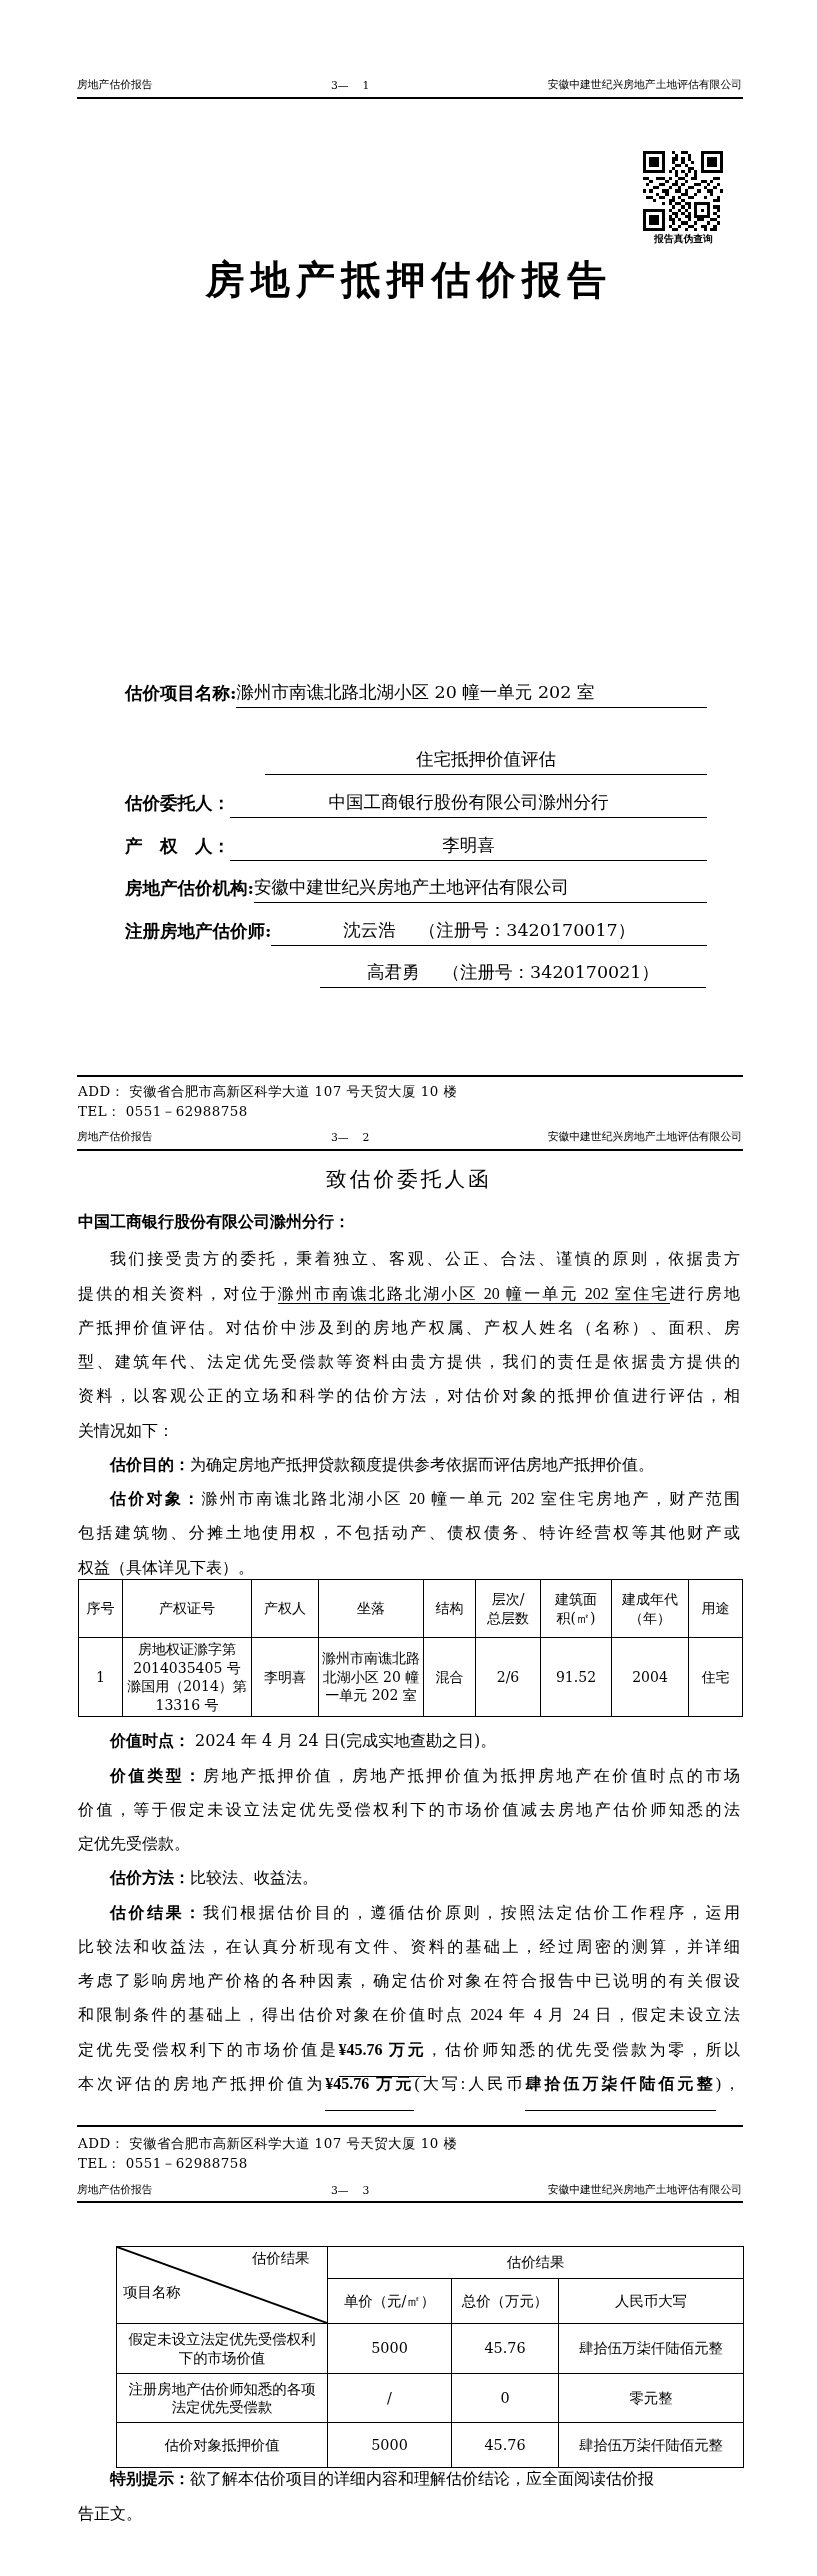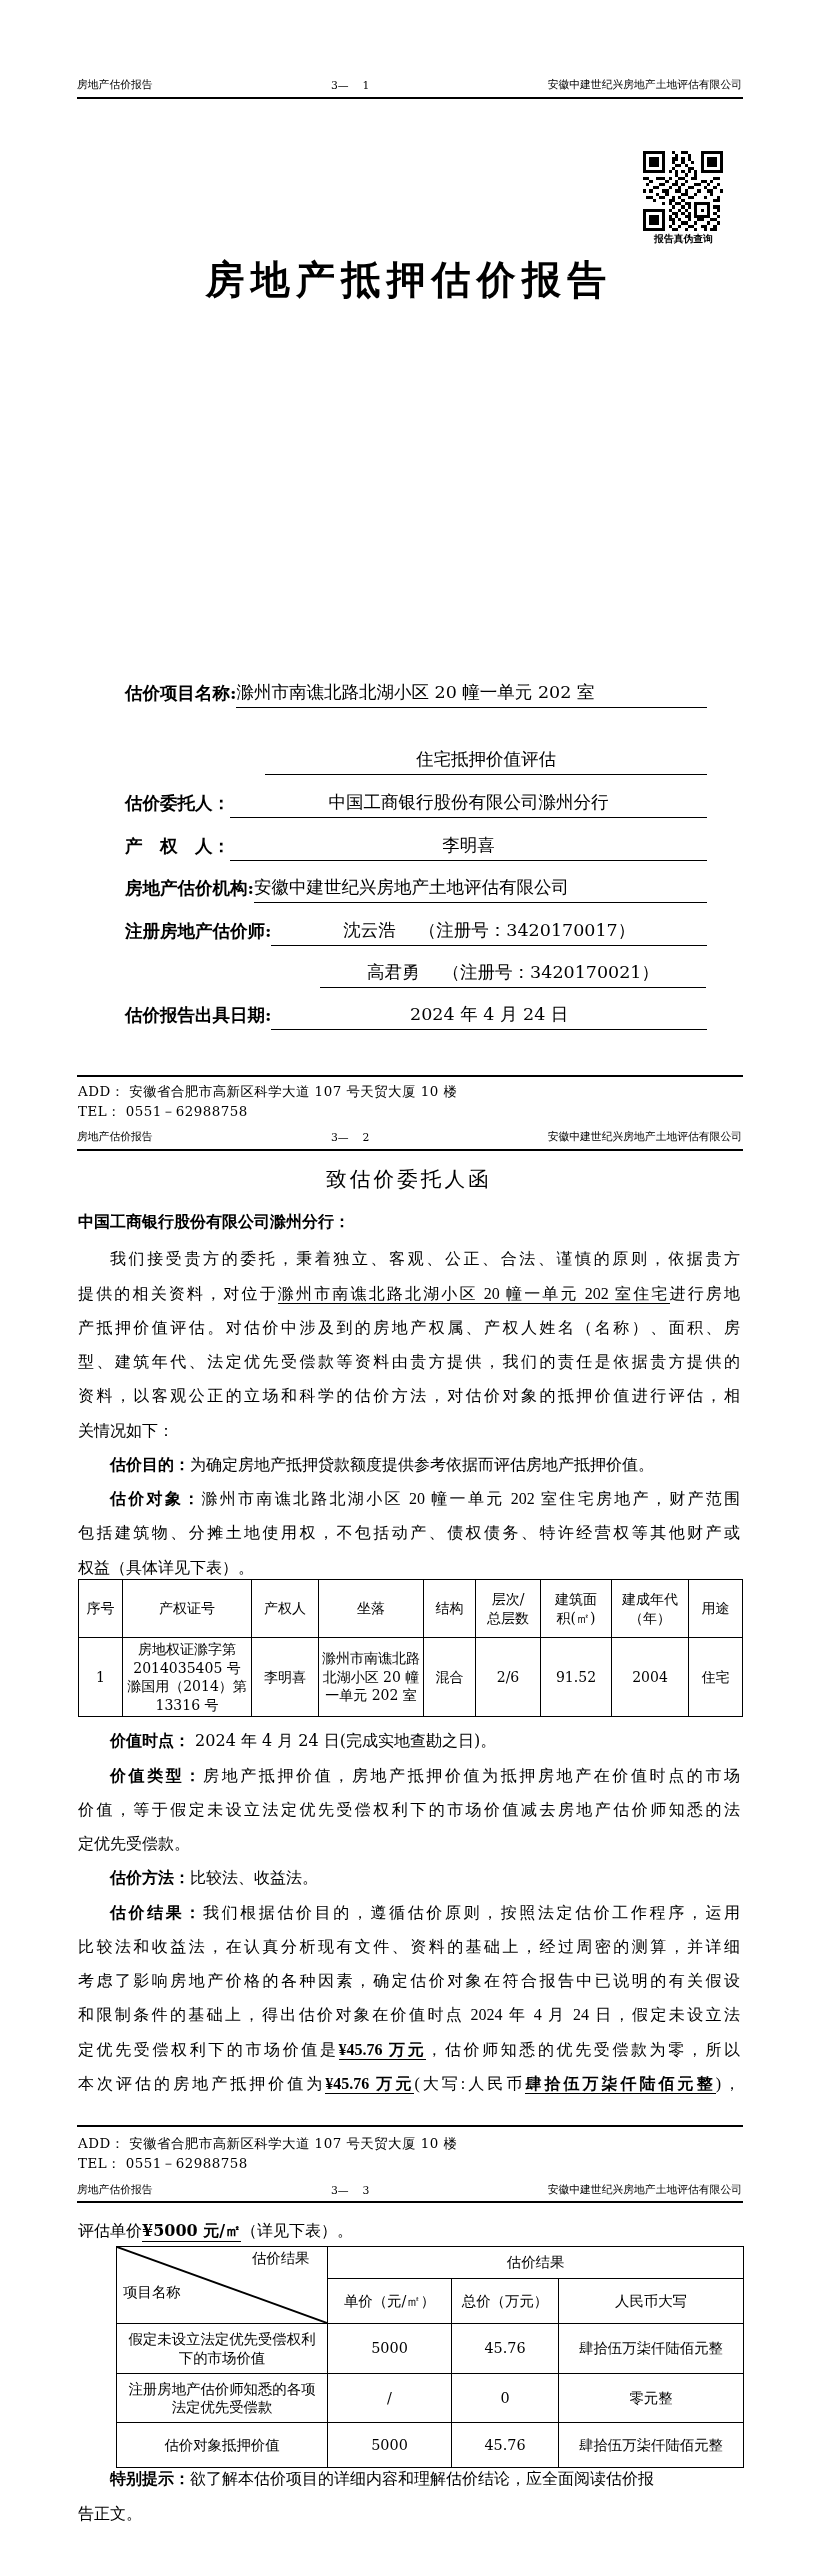--- a/index.html
+++ b/index.html
@@ -20,21 +20,21 @@
   .field{position:absolute;left:125px;width:582px;display:flex;align-items:flex-end;height:28px;}
   .flabel{font-size:17.5px;font-weight:bold;white-space:pre;padding-bottom:3.1px;}
   .fval{flex:1;border-bottom:1.5px solid #000;text-align:center;font-size:17.5px;padding-bottom:3.1px;white-space:pre;margin-top:41px;}
   .fval.left{text-align:left;}
   
   .ln{position:absolute;left:78px;width:662px;font-size:16px;line-height:20.6px;}
   .ln.fill{text-align:justify;text-align-last:justify;font-family:Liberation Serif, serif;}
   .ln.ind{padding-left:32px;width:630px;}
   .ln b{font-weight:bold;}
   .u{border-bottom:1.5px solid #000;padding-bottom:1px;}
-  .ub{border-bottom:1.5px solid #000;padding-bottom:1px;font-weight:bold;}
+  .ub{border-bottom:1.5px solid #000;padding-bottom:18px;font-weight:bold;}
   .h2title{position:absolute;left:0;width:100%;text-align:center;font-size:20.6px;font-weight:normal;letter-spacing:3.1px;}
   .salut{position:absolute;left:78px;font-size:16px;font-weight:bold;}
   
   table{border-collapse:collapse;table-layout:fixed;}
   .t td{border:1px solid #000;text-align:center;vertical-align:middle;
         font-size:14px;line-height:18.5px;white-space:pre-line;padding:1px 2.1px;box-sizing:border-box;}
   #table1{position:absolute;left:78px;top:1579px;}
   #table1 table{width:664px;border:1.5px solid #000;}
   #table2{position:absolute;left:116px;top:2246px;}
   #table2 table{width:628px;border:1.5px solid #000;}
@@ -217,24 +217,20 @@
     <span class="flabel">房地产估价机构:</span>
     <span class="fval left">安徽中建世纪兴房地产土地评估有限公司</span>
   </div>
   <div class="field" style="top:918px">
     <span class="flabel">注册房地产估价师:</span>
     <span class="fval">沈云浩　 （注册号：3420170017）</span>
   </div>
   <div class="field" style="top:960px;left:320px;width:386px">
     <span class="fval">高君勇　 （注册号：3420170021）</span>
   </div>
-  <div class="field" style="top:1002px">
-    <span class="flabel">估价报告出具日期:</span>
-    <span class="fval">2024 年 4 月 24 日</span>
-  </div>
 
   <div class="hr" style="top:1075px"></div>
   <div class="addr" style="top:1083px">ADD： 安徽省合肥市高新区科学大道 107 号天贸大厦 10 楼</div>
   <div class="addr" style="top:1103px">TEL： 0551－62988758</div>
 
   <div class="phead" style="top:1130px">
     <span>房地产估价报告</span>
     <span class="pre">3—    2</span>
     <span>安徽中建世纪兴房地产土地评估有限公司</span>
   </div>
@@ -319,21 +315,20 @@
   <div class="addr" style="top:2135px">ADD： 安徽省合肥市高新区科学大道 107 号天贸大厦 10 楼</div>
   <div class="addr" style="top:2155px">TEL： 0551－62988758</div>
 
   <div class="phead" style="top:2183px">
     <span>房地产估价报告</span>
     <span class="pre">3—    3</span>
     <span>安徽中建世纪兴房地产土地评估有限公司</span>
   </div>
   <div class="hr" style="top:2201px"></div>
 
-  <div class="ln" style="top:2221px"><span>评估单价</span><span class="ub">¥5000 元/㎡</span><span>（详见下表）。</span></div>
 
   <div id="table2">
     <table class="t">
       <colgroup>
         <col style="width:211px">
           <col style="width:124px">
           <col style="width:107px">
           <col style="width:185px">
       </colgroup>
       <tbody>

